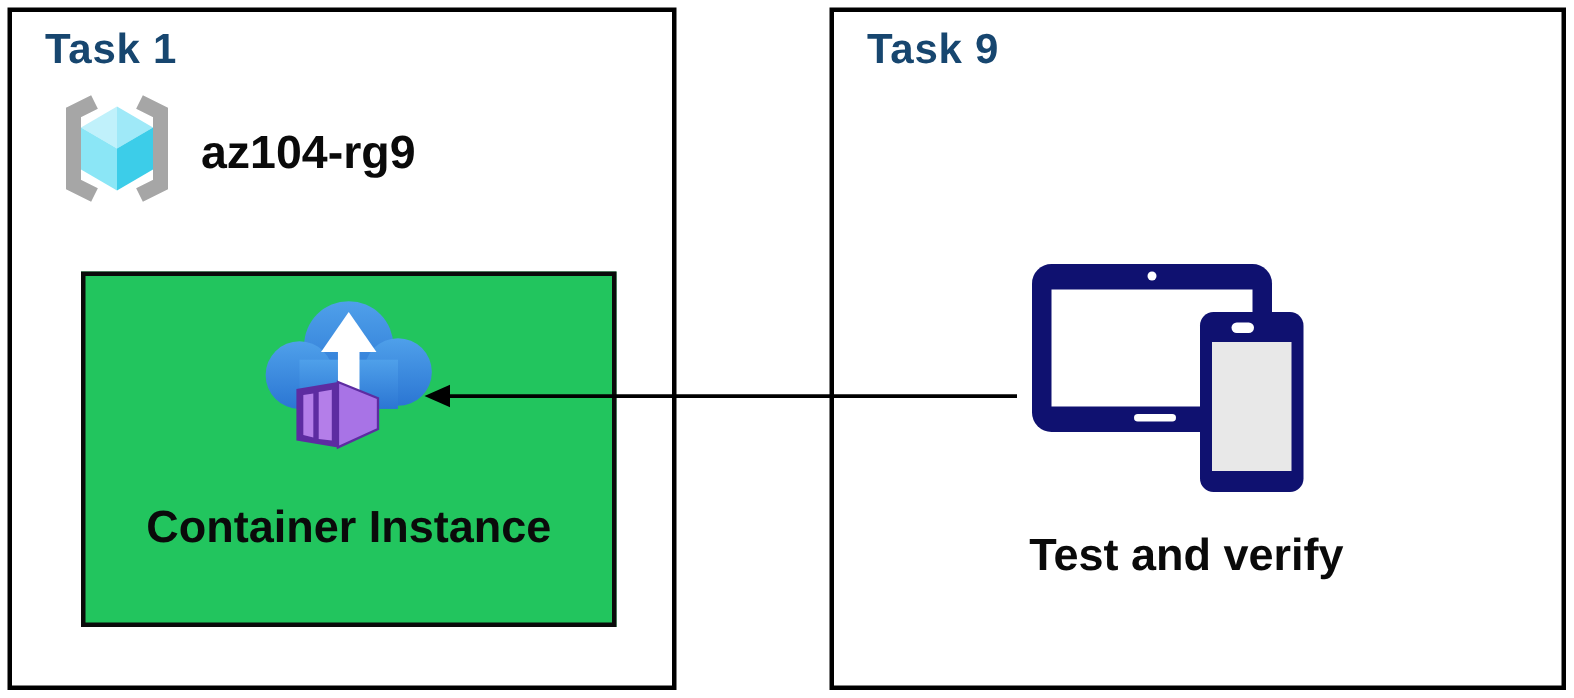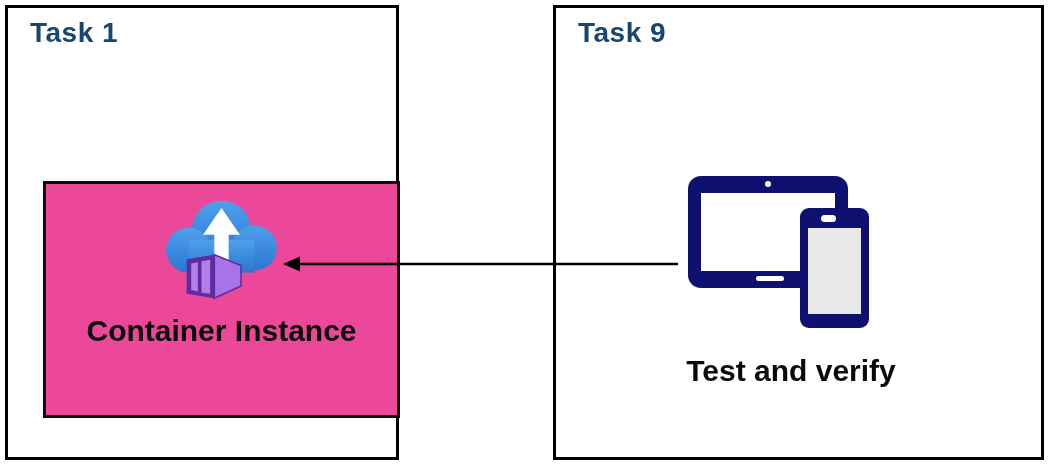--- a/index.html
+++ b/index.html
@@ -12,21 +12,21 @@
     font-family: "Liberation Sans", "DejaVu Sans", sans-serif;
     overflow: hidden;
   }
   .task-box {
     position: absolute;
     top: 5px;
     height: 455px;
     border: 3px solid #000000;
     background: #ffffff;
   }
-  .task1-box { left: 5px;   width: 394px; text-align: right; }
+  .task1-box { left: 5px;   width: 446px; text-align: right; }
   .task2-box { left: 553px; width: 491px; }
   .task-title {
     position: absolute;
     left: 22px;
     top: 9px;
     font-size: 28px;
     font-weight: 700;
     color: #17466F;
     letter-spacing: 0.5px;
   }
@@ -38,29 +38,30 @@
     align-items: center;
     gap: 14px;
   }
   .rg-label {
     font-size: 31px;
     font-weight: 700;
     color: #0A0A0A;
   }
   .container-box {
     position: absolute;
-    left: 35px;           
+    left: 46px;           
     top: 173px;           
     width: 357px;
     height: 237px;
-    background: #ec4899;
+    background: #22c55e;
     border: 3px solid #0A0A0A;
     display: flex;
     flex-direction: column;
     align-items: center;
+    gap: 20px;
   }
   .container-box .aci-icon-wrap { margin-top: 12px; }
   .container-label {
     margin-top: 10px;
     font-size: 30px;
     font-weight: 700;
     color: #0A0A0A;
   }
   .devices-wrap {
     position: absolute;
@@ -89,20 +90,35 @@
   }
 </style>
 </head>
 <body>
 
 <div class="canvas">
 
   <div class="task-box task1-box">
     <div class="task-title">Task 1</div>
 
+    <div class="rg-row">
+      <span>
+        <svg width="84" height="78" viewBox="0 0 84 78">
+
+          <path d="M27,8 L13,15 L13,63 L27,70" fill="none" stroke="#A6A6A6" stroke-width="10"></path>
+          <path d="M57,8 L71,15 L71,63 L57,70" fill="none" stroke="#A6A6A6" stroke-width="10"></path>
+
+          <polygon points="42,11 18,25 42,39" fill="#C0F1FB"></polygon>
+          <polygon points="42,11 66,25 42,39" fill="#9FE9F8"></polygon>
+          <polygon points="18,25 42,39 42,67 18,53" fill="#8BE6F6"></polygon>
+          <polygon points="66,25 42,39 42,67 66,53" fill="#3CCDE9"></polygon>
+        </svg>
+      </span>
+      <span class="rg-label">az104-rg9</span>
+    </div>
 
     <div class="container-box">
       <span class="aci-icon-wrap">
         <svg width="118" height="104" viewBox="0 0 115 100">
           <defs>
             <linearGradient id="cloudGrad" x1="0" y1="0" x2="0" y2="1">
               <stop offset="0" stop-color="#4FA0EA"></stop>
               <stop offset="1" stop-color="#2B76D3"></stop>
             </linearGradient>
           </defs>

